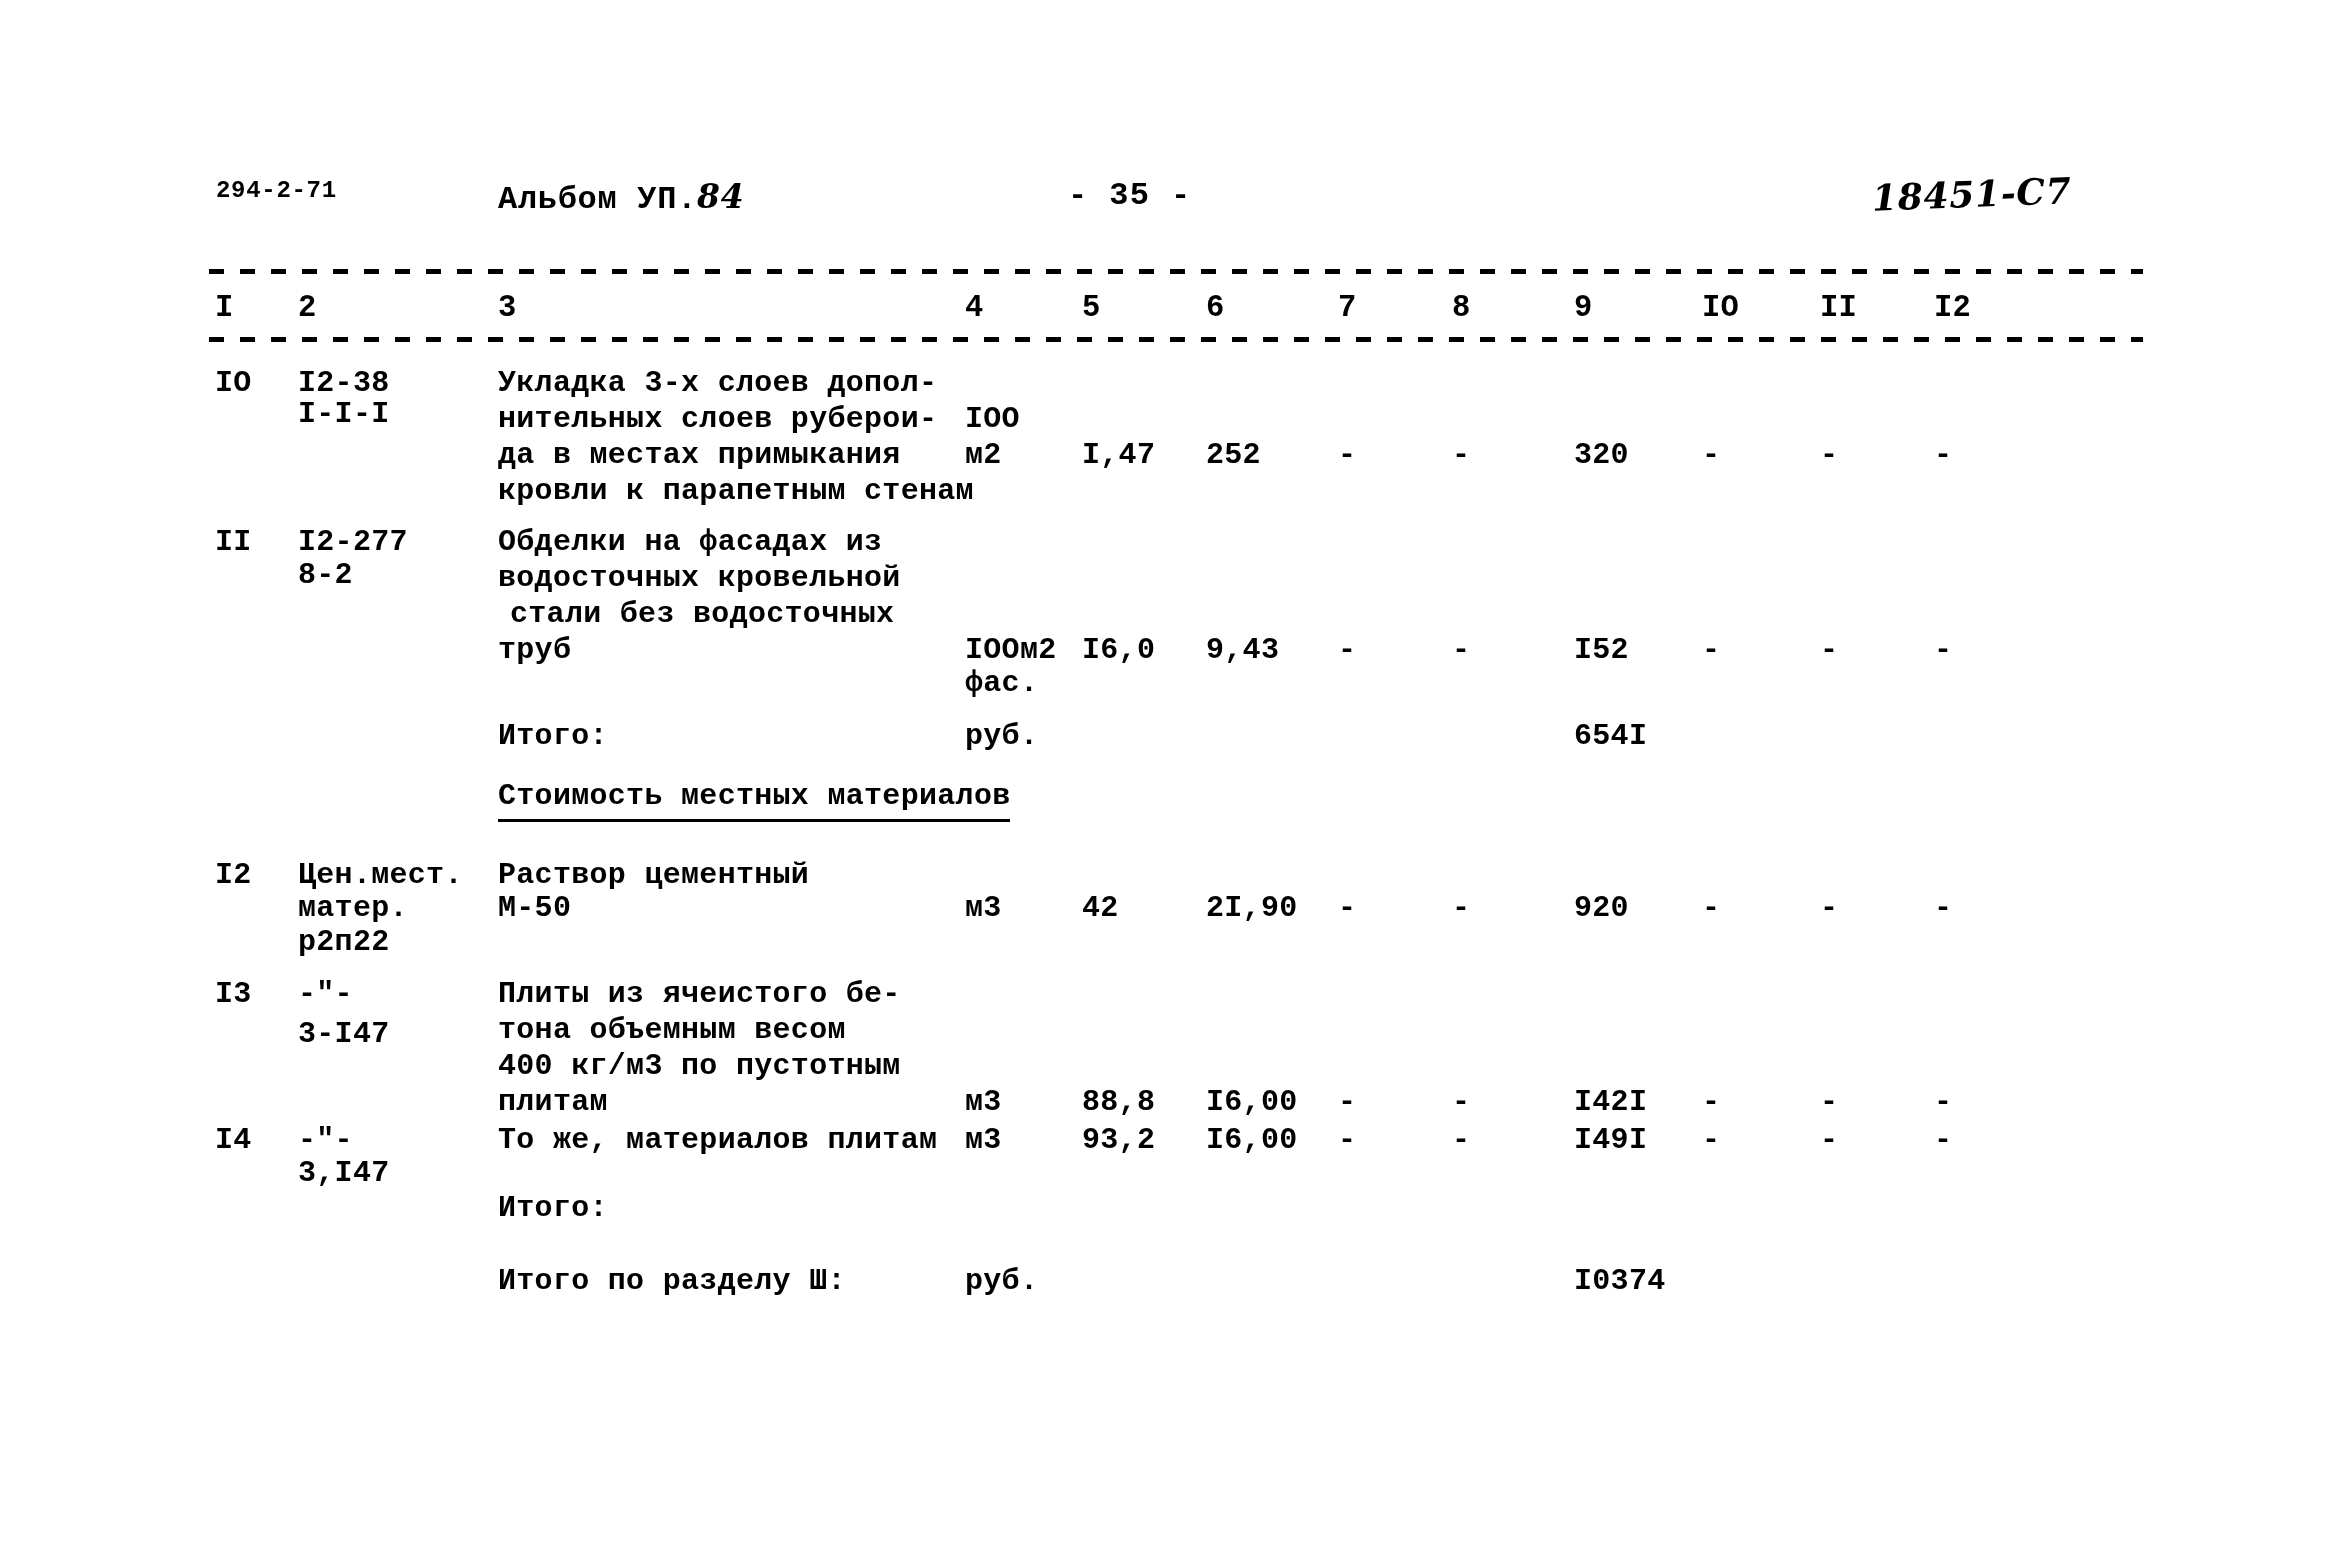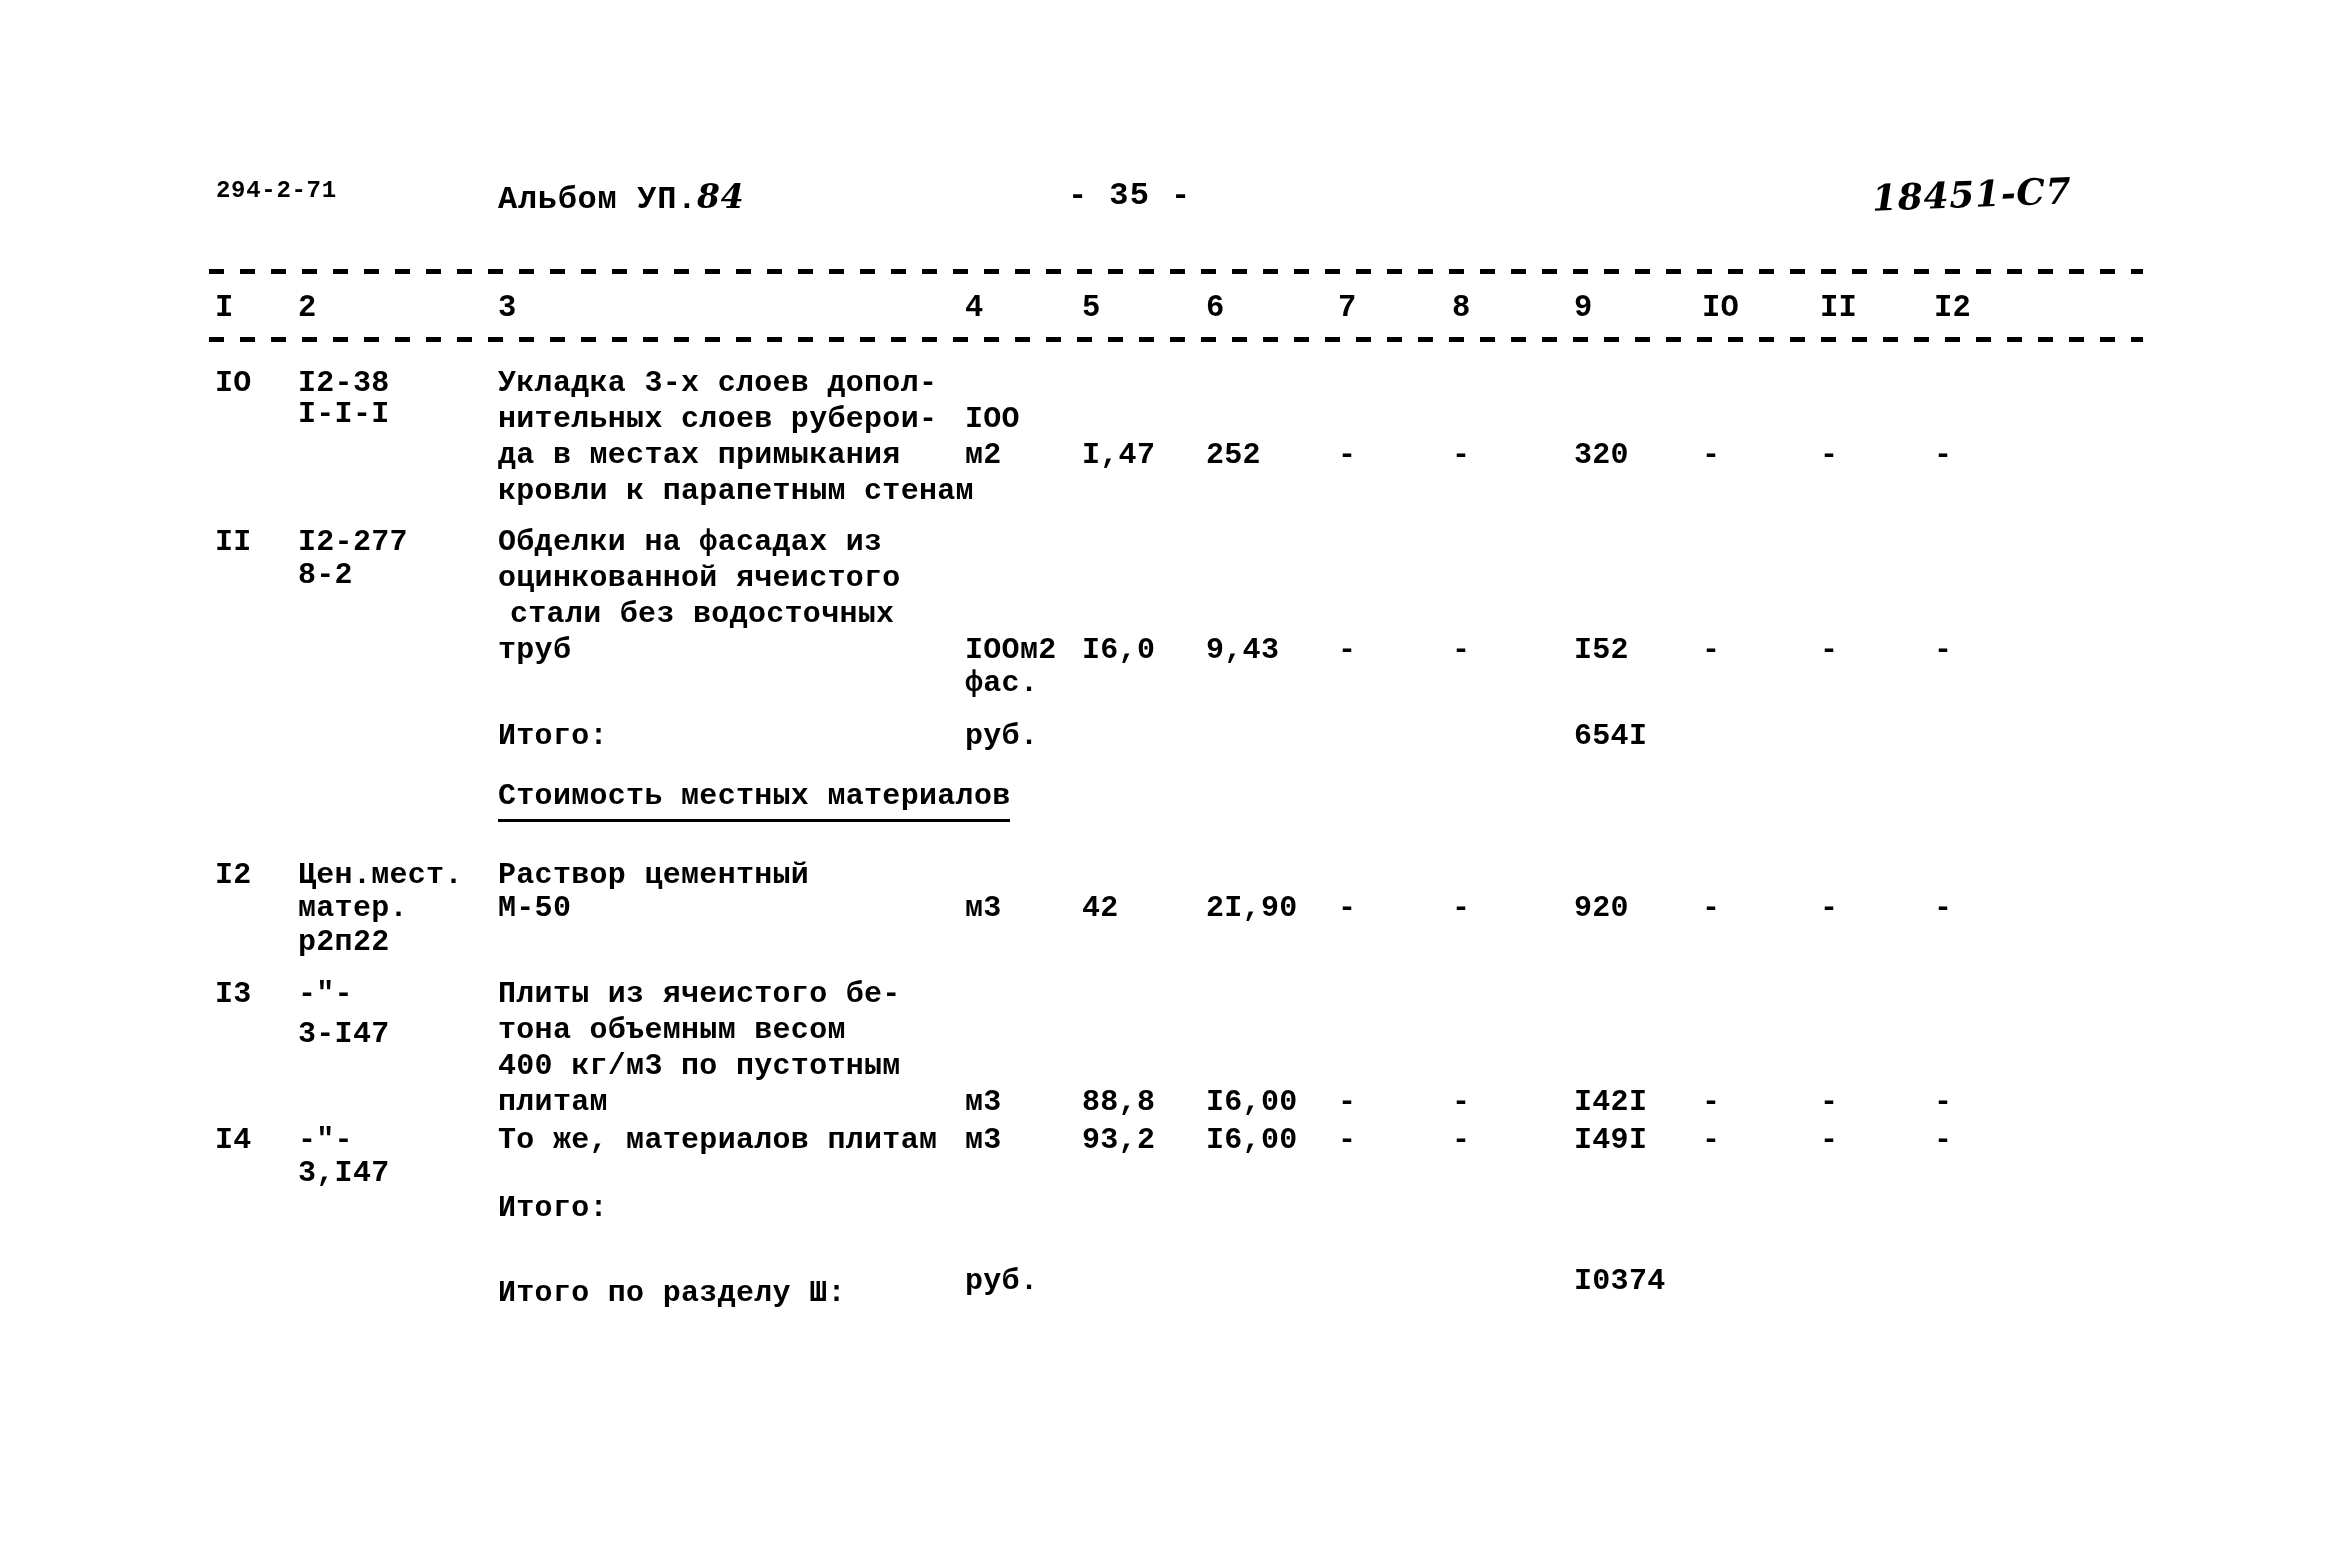--- a/index.html
+++ b/index.html
@@ -179,21 +179,21 @@
       <div class="cell c10" style="top:72px;">-</div>
       <div class="cell c11" style="top:72px;">-</div>
       <div class="cell c12" style="top:72px;">-</div>
     </div>
 
     <div class="block" style="top:524px;">
       <div class="cell c1" style="top:0;">II</div>
       <div class="cell c2" style="top:0;">I2-277</div>
       <div class="cell c2" style="top:33px;">8-2</div>
       <div class="cell c3" style="top:0;">Обделки на фасадах из</div>
-      <div class="cell c3" style="top:36px;">оцинкованной ячеистого</div>
+      <div class="cell c3" style="top:36px;">водосточных кровельной</div>
       <div class="cell c3" style="top:72px;margin-left:12px;">стали без водосточных</div>
       <div class="cell c3" style="top:108px;">труб</div>
       <div class="cell c4" style="top:108px;">IOOм2</div>
       <div class="cell c4" style="top:141px;">фас.</div>
       <div class="cell c5" style="top:108px;">I6,0</div>
       <div class="cell c6" style="top:108px;">9,43</div>
       <div class="cell c7" style="top:108px;">-</div>
       <div class="cell c8" style="top:108px;">-</div>
       <div class="cell c9" style="top:108px;">I52</div>
       <div class="cell c10" style="top:108px;">-</div>
@@ -264,20 +264,20 @@
       <div class="cell c12" style="top:0;">-</div>
     </div>
 
     <div class="block" style="top:1190px;">
       <div class="cell c3" style="top:0;">Итого:</div>
       <div class="cell c4" style="top:0;"></div>
       <div class="cell c9" style="top:0;"></div>
     </div>
 
     <div class="block" style="top:1263px;">
-      <div class="cell c3" style="top:12px;">Итого по разделу Ш:</div>
+      <div class="cell c3" style="top:0;">Итого по разделу Ш:</div>
       <div class="cell c4" style="top:0;">руб.</div>
       <div class="cell c9" style="top:0;">I0374</div>
     </div>
 
   </div>
 </div>
 
 
 </body></html>

